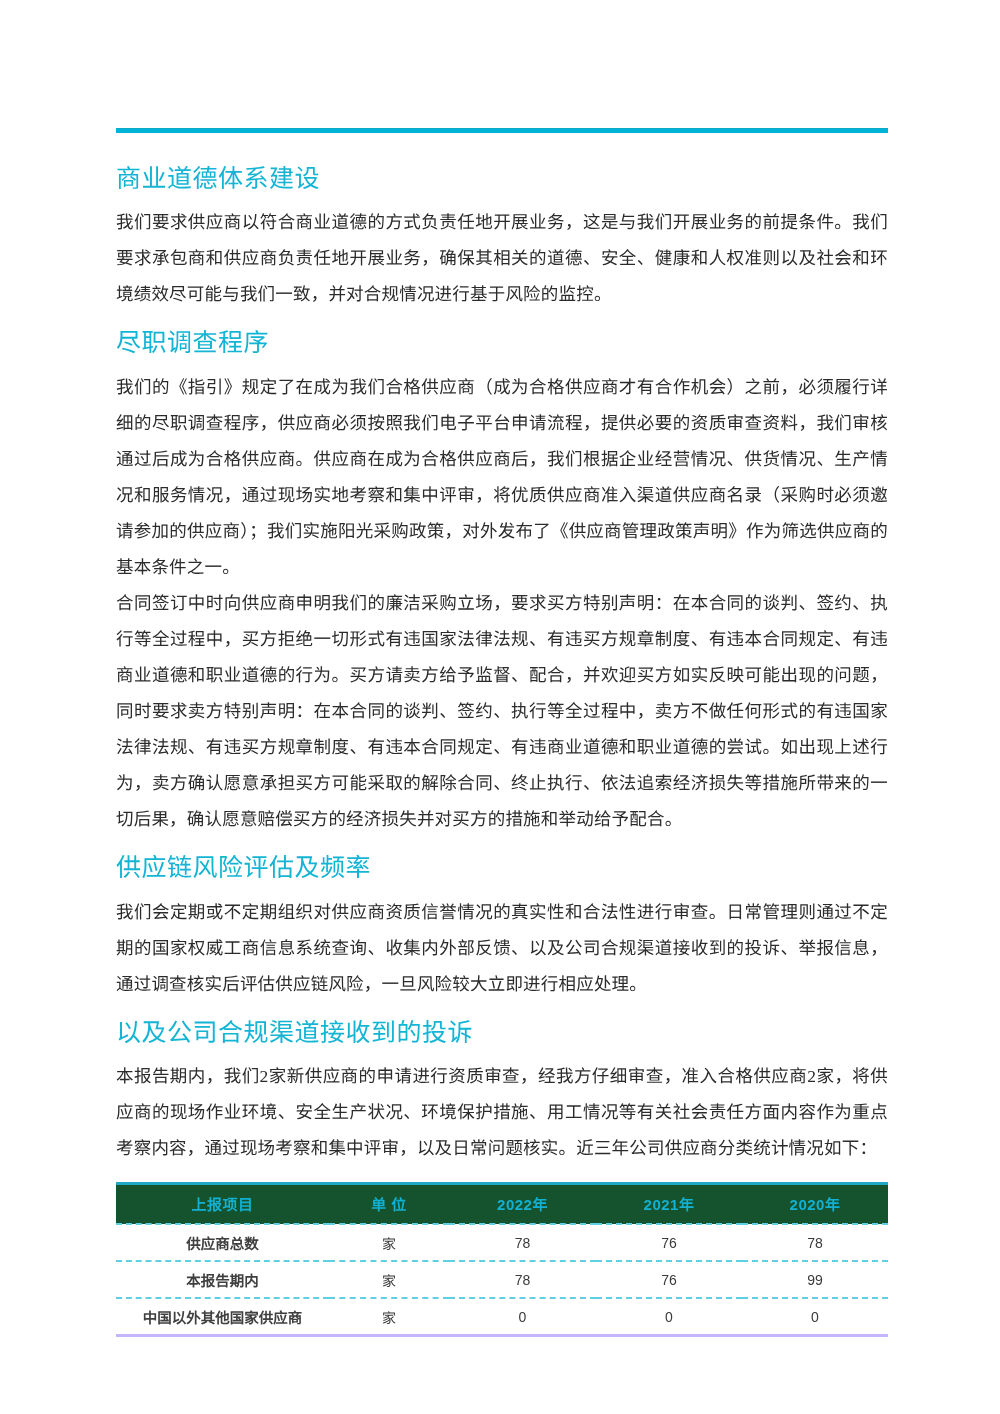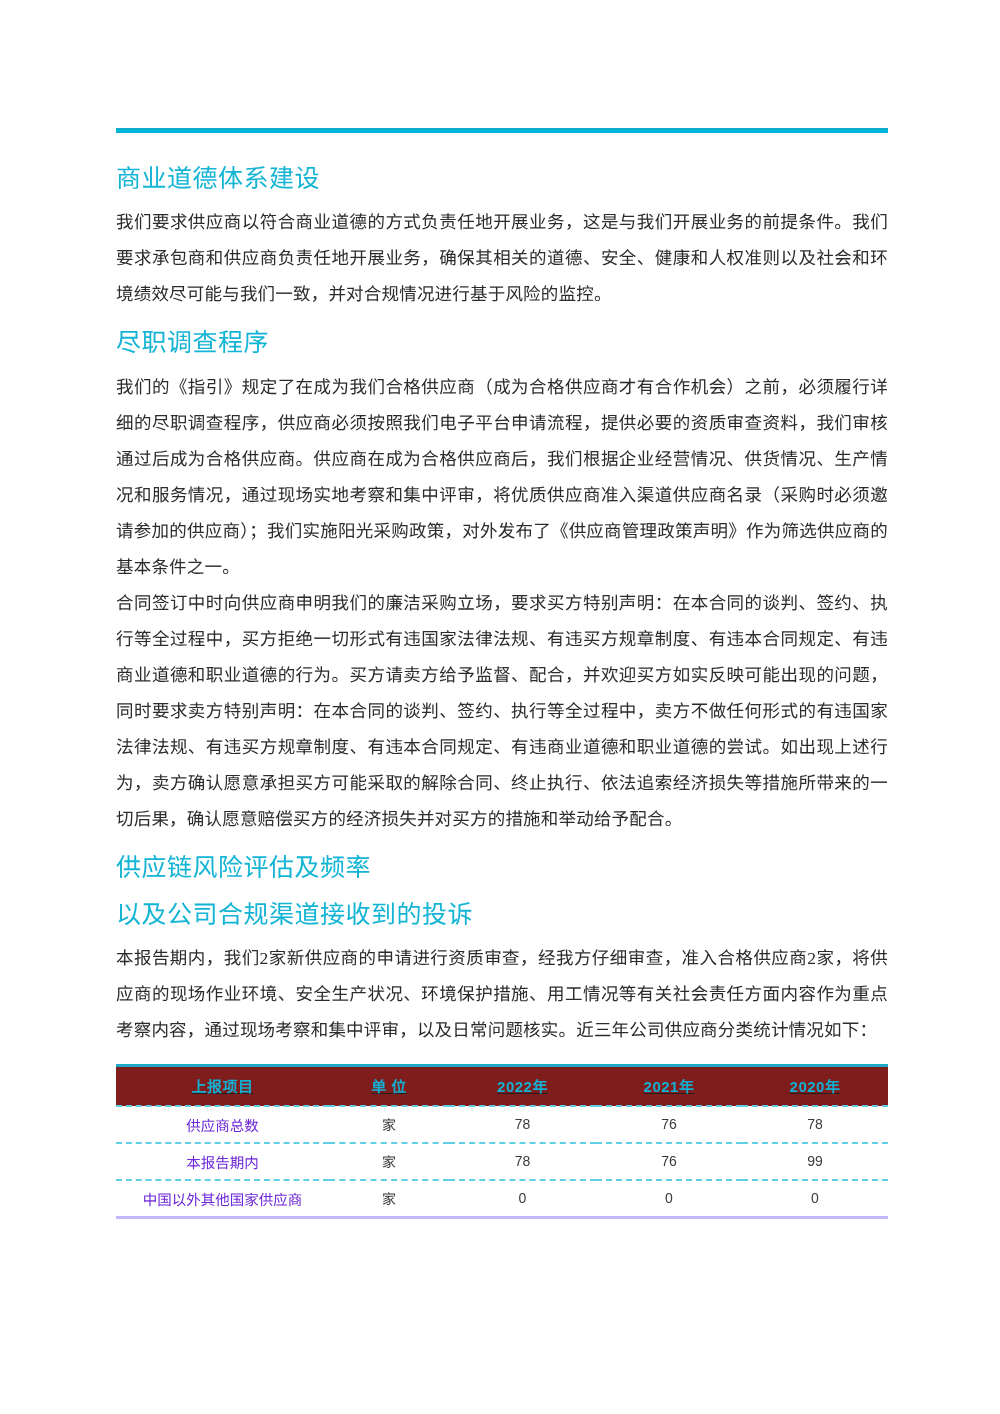--- a/index.html
+++ b/index.html
@@ -79,42 +79,41 @@
   .table-wrap {
     margin-top: 16px;
   }
   table.supplier-table {
     width: 772px;
     border-collapse: collapse;
     font-family: "Liberation Sans", "DejaVu Sans", sans-serif;
     table-layout: fixed;
   }
   table.supplier-table thead tr {
-    background: #7f1d1d;
-    text-decoration: underline;
+    background: #14532d;
   }
   table.supplier-table thead th {
     border-top: 3px solid #1fa9c4;
     padding: 8px 0 9px 0;
     font-size: 15px;
     font-weight: bold;
     color: #12b0d2;
     text-align: center;
     letter-spacing: 0.5px;
   }
   table.supplier-table tbody td {
     border-top: 2px dashed #5fcfe3;
     padding: 7px 0 7px 0;
     font-size: 14px;
     text-align: center;
     color: #3a3a3a;
   }
   table.supplier-table tbody td.row-label {
-    color: #6d28d9;
-    font-weight: normal;
+    color: #404040;
+    font-weight: bold;
     font-size: 14.5px;
   }
   table.supplier-table tbody tr:last-child td {
     border-bottom: 3px solid #c4b5fd;
   }
 
   col.c-item   { width: 213px; }
   col.c-unit   { width: 120px; }
   col.c-y2022  { width: 147px; }
   col.c-y2021  { width: 146px; }
@@ -134,20 +133,21 @@
     </div>
 
     <div class="section tight">
       <h2 class="section-title">尽职调查程序</h2>
       <p class="body-text">我们的《指引》规定了在成为我们合格供应商（成为合格供应商才有合作机会）之前，必须履行详细的尽职调查程序，供应商必须按照我们电子平台申请流程，提供必要的资质审查资料，我们审核通过后成为合格供应商。供应商在成为合格供应商后，我们根据企业经营情况、供货情况、生产情况和服务情况，通过现场实地考察和集中评审，将优质供应商准入渠道供应商名录（采购时必须邀请参加的供应商）；我们实施阳光采购政策，对外发布了《供应商管理政策声明》作为筛选供应商的基本条件之一。</p>
       <p class="body-text">合同签订中时向供应商申明我们的廉洁采购立场，要求买方特别声明：在本合同的谈判、签约、执行等全过程中，买方拒绝一切形式有违国家法律法规、有违买方规章制度、有违本合同规定、有违商业道德和职业道德的行为。买方请卖方给予监督、配合，并欢迎买方如实反映可能出现的问题，同时要求卖方特别声明：在本合同的谈判、签约、执行等全过程中，卖方不做任何形式的有违国家法律法规、有违买方规章制度、有违本合同规定、有违商业道德和职业道德的尝试。如出现上述行为，卖方确认愿意承担买方可能采取的解除合同、终止执行、依法追索经济损失等措施所带来的一切后果，确认愿意赔偿买方的经济损失并对买方的措施和举动给予配合。</p>
     </div>
 
     <div class="section tight">
       <h2 class="section-title">供应链风险评估及频率</h2>
+      <p class="body-text">我们会定期或不定期组织对供应商资质信誉情况的真实性和合法性进行审查。日常管理则通过不定期的国家权威工商信息系统查询、收集内外部反馈、以及公司合规渠道接收到的投诉、举报信息，通过调查核实后评估供应链风险，一旦风险较大立即进行相应处理。</p>
     </div>
 
     <div class="section tight">
       <h2 class="section-title">以及公司合规渠道接收到的投诉</h2>
       <p class="body-text">本报告期内，我们2家新供应商的申请进行资质审查，经我方仔细审查，准入合格供应商2家，将供应商的现场作业环境、安全生产状况、环境保护措施、用工情况等有关社会责任方面内容作为重点考察内容，通过现场考察和集中评审，以及日常问题核实。近三年公司供应商分类统计情况如下：</p>
 
       <div class="table-wrap">
         <table class="supplier-table">
           <colgroup>
             <col class="c-item">

